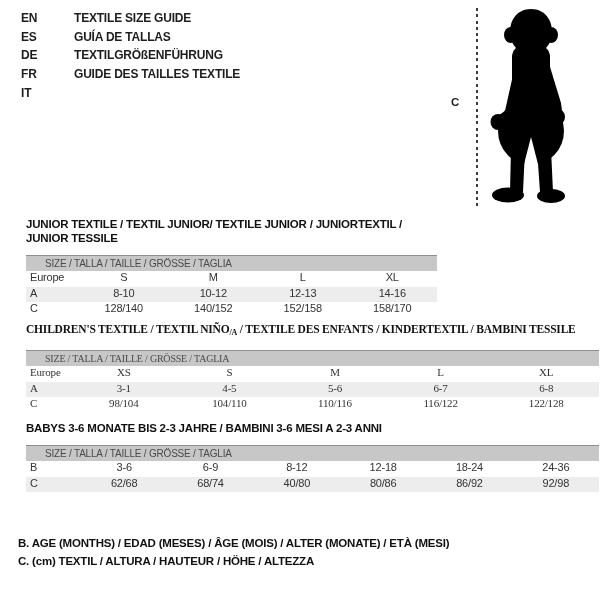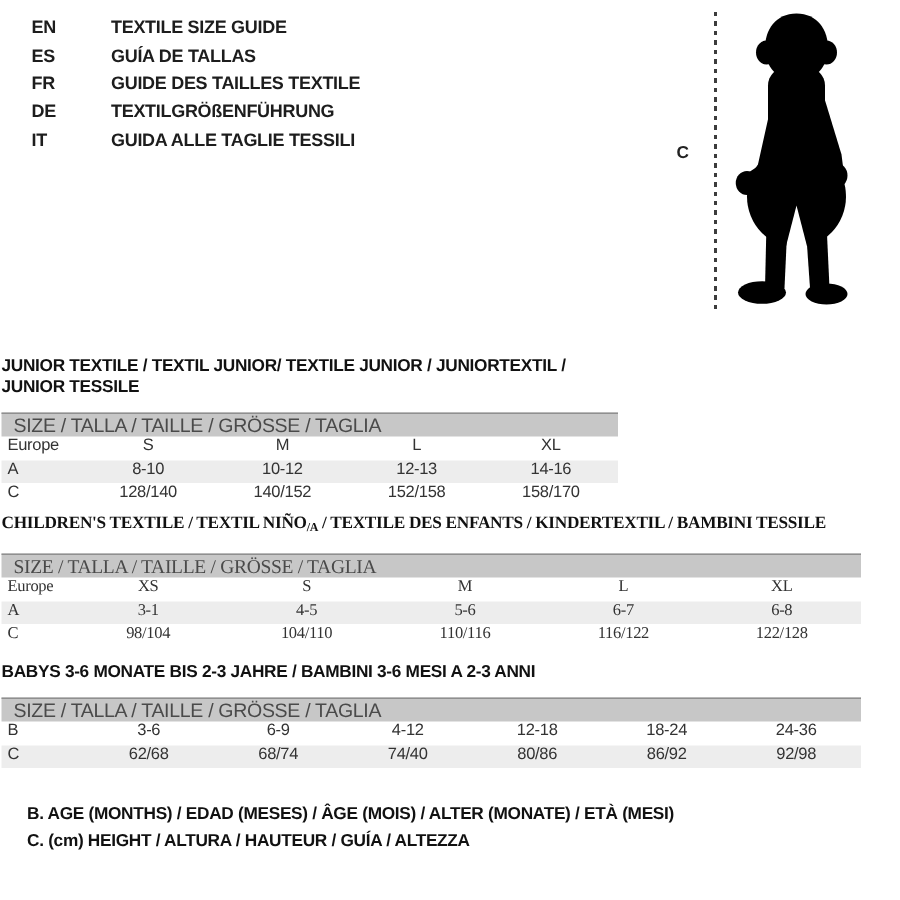--- a/index.html
+++ b/index.html
@@ -20,30 +20,30 @@
   
   .figure{position:absolute;left:440px;top:0;width:160px;height:215px;}
   .c-label{position:absolute;left:11px;top:96px;font-size:11.5px;font-weight:bold;color:#222;}
   .dash-line{
     position:absolute;left:36px;top:8px;width:2px;height:198px;
     background:repeating-linear-gradient(180deg,#3c3c3c 0 3px,transparent 3px 6.3px);
   }
   .baby-svg{position:absolute;left:45px;top:7px;}
 
   
-  .tbl{position:absolute;left:1px;margin-top:20px;}
+  .tbl{position:absolute;left:26px;}
   .t1{top:217px;width:411px;}
   .t2{top:322px;width:573px;font-family:Liberation Serif, serif;}
   .t3{top:421px;width:573px;}
   .tbl-title{font-size:11.5px;font-weight:bold;letter-spacing:-0.2px;line-height:14px;color:#111;}
   .title-sub{font-size:8px;vertical-align:-2px;font-weight:bold;}
   .size-bar{
     margin-top:10px;height:16px;line-height:16px;background:#c7c7c7;
-    border-top:1px solid #8f8f8f;padding-left:8px;box-sizing:border-box;
-    font-size:13px;color:#4a4a4a;letter-spacing:-0.2px;
+    border-top:1px solid #8f8f8f;padding-left:19px;box-sizing:border-box;
+    font-size:10px;color:#4a4a4a;letter-spacing:-0.2px;
   }
   .trow{display:flex;height:15.6px;align-items:flex-start;font-size:11px;color:#333;}
   .trow.shaded{background:#ededed;}
   .tlabel{padding-left:4px;box-sizing:border-box;letter-spacing:-0.2px;}
   .t1 .tlabel{width:53px;}
   .t2 .tlabel{width:45px;}
   .t3 .tlabel{width:55px;}
   .tcell{flex:1;text-align:center;letter-spacing:-0.2px;}
 
   
@@ -58,30 +58,29 @@
   <header class="langs">
     <div class="lang-row">
       <span class="lang-code">EN</span>
       <span class="lang-label">TEXTILE SIZE GUIDE</span>
     </div>
     <div class="lang-row">
       <span class="lang-code">ES</span>
       <span class="lang-label">GUÍA DE TALLAS</span>
     </div>
     <div class="lang-row">
+      <span class="lang-code">DE</span>
+      <span class="lang-label">TEXTILGRÖßENFÜHRUNG</span>
+    </div>
+    <div class="lang-row">
       <span class="lang-code">FR</span>
       <span class="lang-label">GUIDE DES TAILLES TEXTILE</span>
     </div>
     <div class="lang-row">
-      <span class="lang-code">DE</span>
-      <span class="lang-label">TEXTILGRÖßENFÜHRUNG</span>
-    </div>
-    <div class="lang-row">
       <span class="lang-code">IT</span>
-      <span class="lang-label">GUIDA ALLE TAGLIE TESSILI</span>
     </div>
   </header>
 
   <div class="figure">
     <span class="c-label">C</span>
     <div class="dash-line"></div>
     <svg class="baby-svg" width="92" height="200" viewBox="0 0 92 200" xmlns="http://www.w3.org/2000/svg">
       <g fill="#000000">
 
         <ellipse cx="26" cy="28" rx="7" ry="8"></ellipse>
@@ -165,34 +164,34 @@
     </div>
   </section>
 
   <section class="tbl t3">
     <div class="tbl-title">BABYS 3-6 MONATE BIS 2-3 JAHRE / BAMBINI 3-6 MESI A 2-3 ANNI</div>
     <div class="size-bar">SIZE / TALLA / TAILLE / GRÖSSE / TAGLIA</div>
     <div class="trow">
       <span class="tlabel">B</span>
       <span class="tcell">3-6</span>
       <span class="tcell">6-9</span>
-      <span class="tcell">4-12</span>
+      <span class="tcell">8-12</span>
       <span class="tcell">12-18</span>
       <span class="tcell">18-24</span>
       <span class="tcell">24-36</span>
     </div>
     <div class="trow shaded">
       <span class="tlabel">C</span>
       <span class="tcell">62/68</span>
       <span class="tcell">68/74</span>
-      <span class="tcell">74/40</span>
+      <span class="tcell">40/80</span>
       <span class="tcell">80/86</span>
       <span class="tcell">86/92</span>
       <span class="tcell">92/98</span>
     </div>
   </section>
 
   <footer class="footnotes">
     <div class="footnote">B. AGE (MONTHS) / EDAD (MESES) / ÂGE (MOIS) / ALTER (MONATE) / ETÀ (MESI)</div>
-    <div class="footnote">C. (cm) HEIGHT / ALTURA / HAUTEUR / GUÍA / ALTEZZA</div>
+    <div class="footnote">C. (cm) TEXTIL / ALTURA / HAUTEUR / HÖHE / ALTEZZA</div>
   </footer>
 
 </div>
 
 </body></html>

